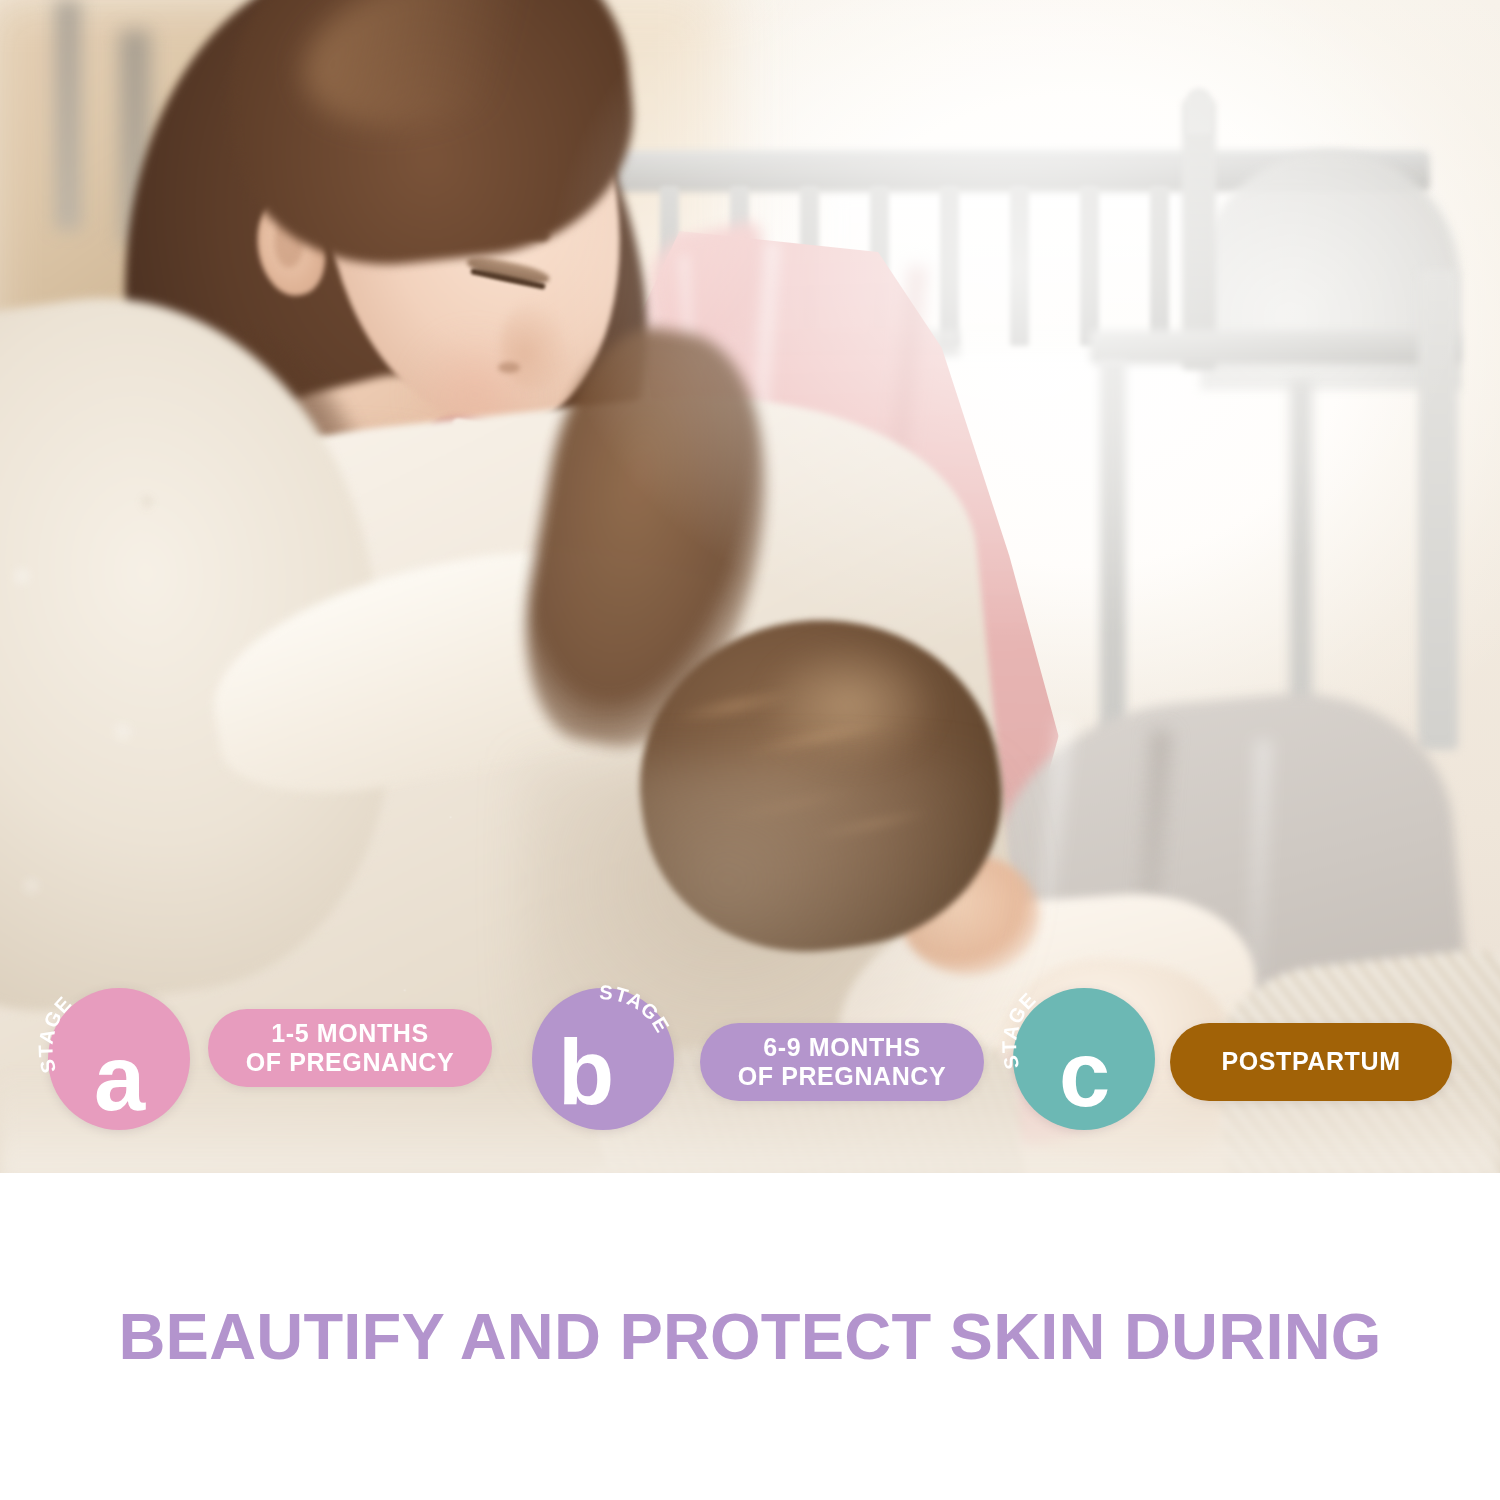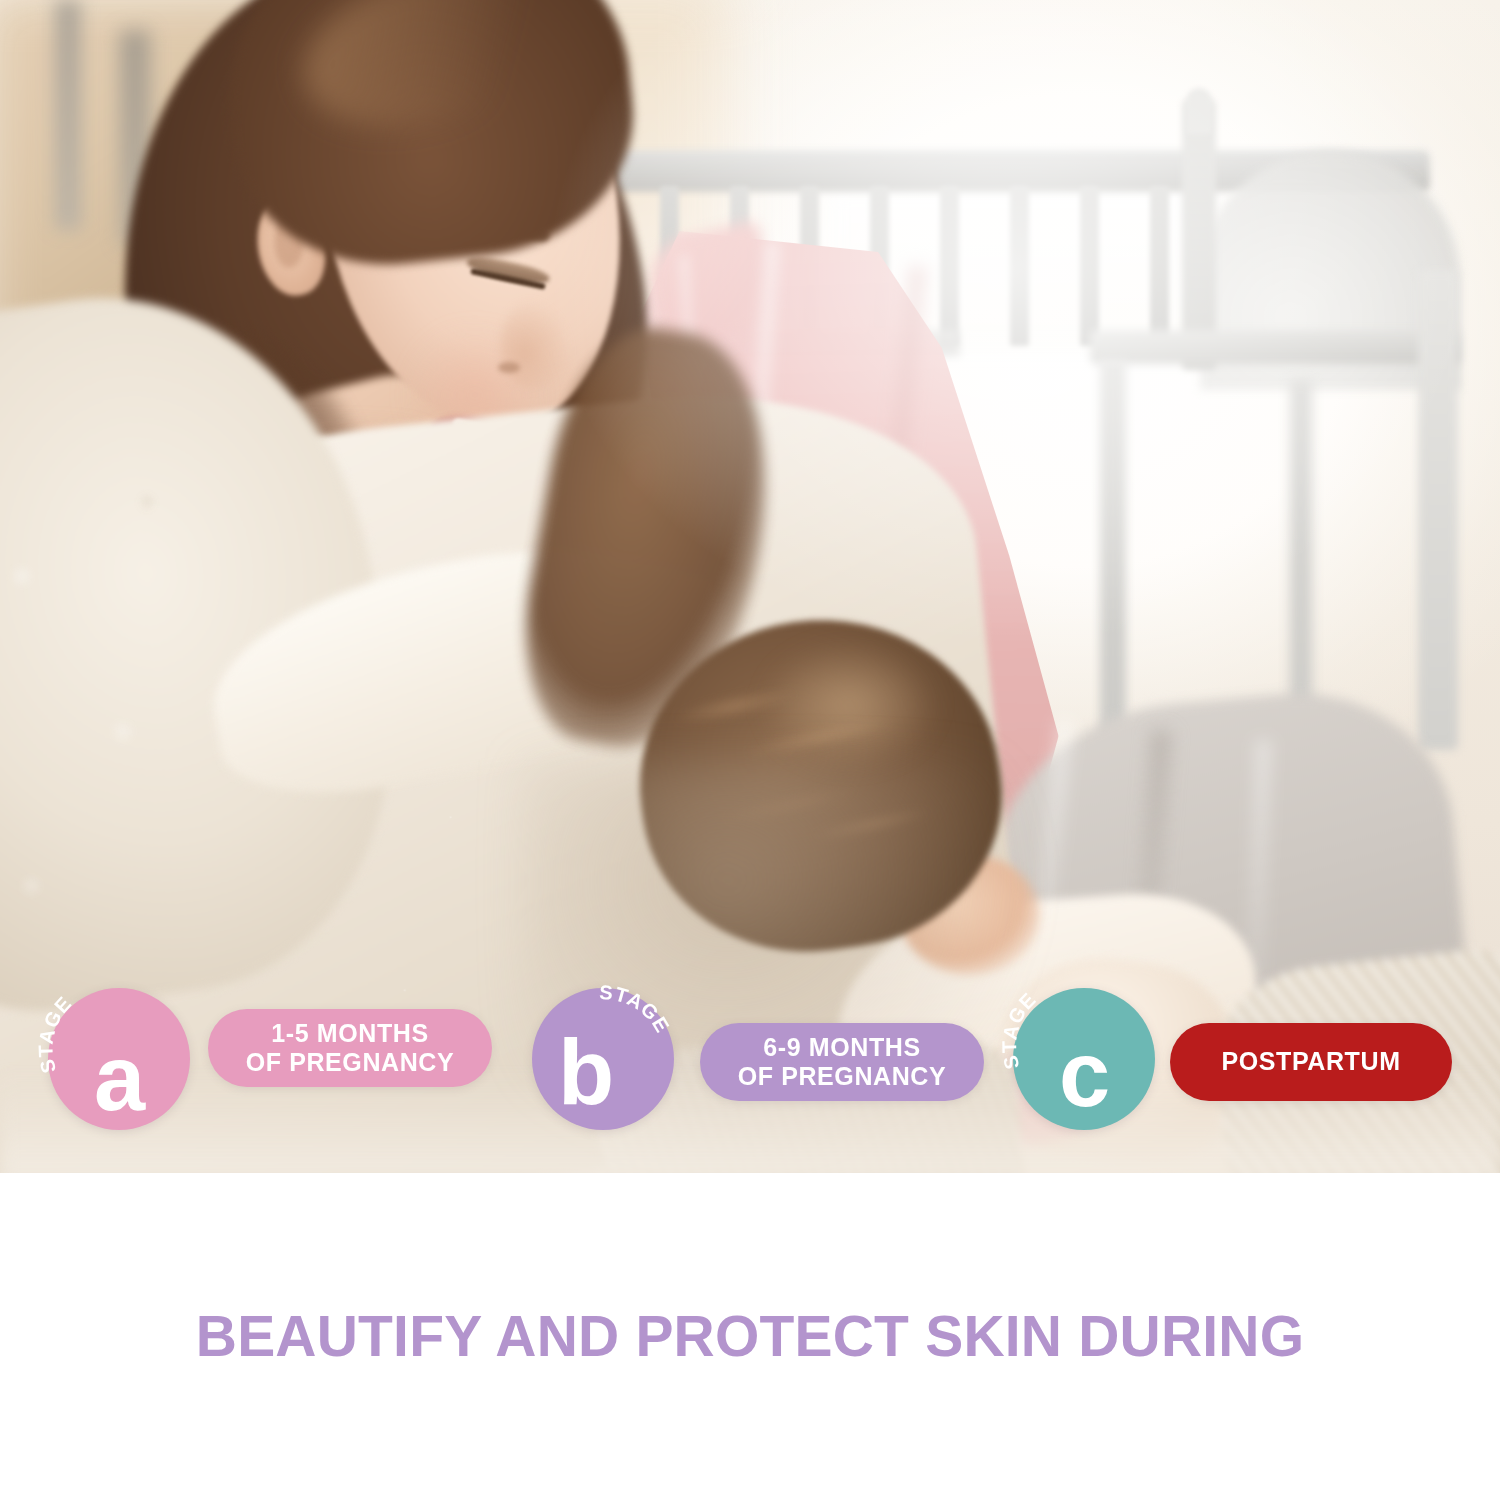--- a/index.html
+++ b/index.html
@@ -545,21 +545,21 @@
     height: 327px;
     background: #ffffff;
     display: flex;
     flex-direction: column;
     align-items: center;
     justify-content: center;
   }
   .headline-line {
     color: #b394cd;
     font-weight: 700;
-    font-size: 57px;
+    font-size: 65px;
     line-height: 1.22;
     letter-spacing: .2px;
     text-align: right;
     white-space: nowrap;
   }
 </style>
 </head>
 <body>
 
 <div id="canvas">
@@ -685,21 +685,21 @@
     <div class="badge-group">
       <div class="stage-circle" style="left:1013px; top:988px; background:#6CB8B4;">
         <svg class="stage-arc" viewBox="0 0 142 142">
           <defs>
             <path id="arcC" d="M 14,92 A 58,58 0 0 1 110,24" fill="none"></path>
           </defs>
           <text><textPath href="#arcC" startOffset="8%">STAGE</textPath></text>
         </svg>
         <div class="stage-letter" style="top:40px;">c</div>
       </div>
-      <div class="stage-pill" style="left:1170px; top:1023px; width:282px; background:#b91c1c;">
+      <div class="stage-pill" style="left:1170px; top:1023px; width:282px; background:#a16207;">
         <span>POSTPARTUM</span>
       </div>
     </div>
 
   </div>
 
   <div id="headline">
     <div class="headline-line">BEAUTIFY AND PROTECT SKIN DURING</div>
   </div>
 

